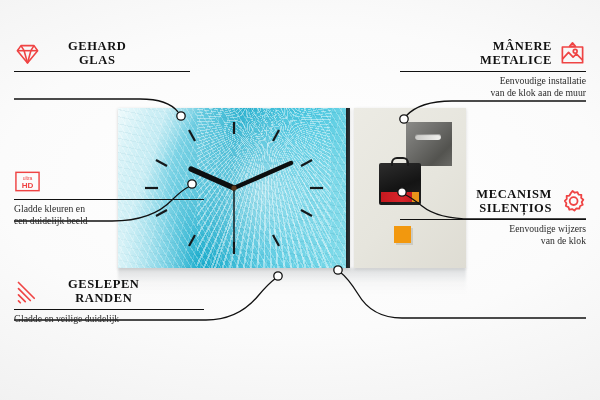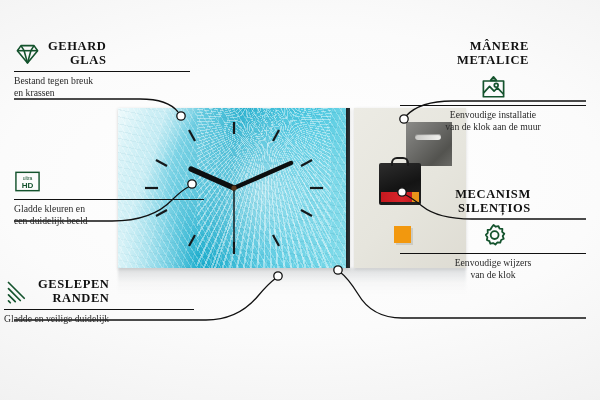--- a/index.html
+++ b/index.html
@@ -84,32 +84,32 @@
     filter:blur(1.2px);
   }
 
   
   .clockface { position:absolute; left:0; top:0; width:232px; height:160px; }
 
   
   .leaders { position:absolute; inset:0; }
   .callout { position:absolute; }
   .callout .head { display:flex; align-items:center; gap:7px; }
-  .callout.right .head { flex-direction:column; justify-content:flex-end; }
-  .ico { width:27px; height:27px; flex:0 0 27px; color:#14532d; }
+  .callout.right .head { flex-direction:row; justify-content:flex-end; }
+  .ico { width:27px; height:27px; flex:0 0 27px; color:#ef4444; }
   .ico svg { display:block; width:27px; height:27px; }
   .title {
     font-size:12.5px; line-height:13.5px; font-weight:700; letter-spacing:.6px;
     color:#111; text-transform:uppercase; white-space:pre-line;
   }
-  .callout.left  .title { text-align:right; }
+  .callout.left  .title { text-align:center;margin-left:20px; }
   .callout.right .title { text-align:right; }
   .rule { height:1px; background:#111; margin:4px 0 3px; }
   .desc { font-size:9.7px; line-height:11.6px; color:#2a2a2a; white-space:pre-line; }
-  .callout.right .desc { text-align:center; }
+  .callout.right .desc { text-align:right; }
 </style>
 </head>
 <body>
 
 <div id="stage">
 
   <div class="reflection"></div>
 
   <div class="product">
 
@@ -184,40 +184,38 @@
           <path d="M3 9.5 L6.2 5 H17.8 L21 9.5 L12 20.5 Z"></path>
           <path d="M3 9.5 H21"></path>
             <path d="M6.2 5 L9 9.5 L12 20.5"></path>
             <path d="M17.8 5 L15 9.5 L12 20.5"></path>
         </svg>
       </span>
       <span class="title">GEHARD
 GLAS</span>
     </div>
     <div class="rule"></div>
-    <div class="desc">Bestand tegen breuk
-en krassen</div>
   </div>
 
   <div class="callout left" style="left:14px; top:168px; width:190px;">
     <div class="head">
       <span class="ico">
         <svg viewBox="0 0 28 28">
           <rect x="2" y="4.5" width="24" height="19" fill="none" stroke="currentColor" stroke-width="1.5"></rect>
           <text x="14" y="12.4" font-family="Liberation Sans, sans-serif" font-size="5.2" text-anchor="middle" fill="currentColor">ultra</text>
           <text x="14" y="20.6" font-family="Liberation Sans, sans-serif" font-size="8.4" font-weight="bold" text-anchor="middle" fill="currentColor">HD</text>
         </svg>
       </span>
     </div>
     <div class="rule"></div>
     <div class="desc">Gladde kleuren en
 een duidelijk beeld</div>
   </div>
 
-  <div class="callout left" style="left:4px; top:278px; width:190px;">
+  <div class="callout left" style="left:14px; top:278px; width:190px;">
     <div class="head">
       <span class="ico">
         <svg viewBox="0 0 24 24" fill="none" stroke="currentColor" stroke-width="1.5" stroke-linecap="round">
           <path d="M4 4 L18 18"></path>
             <path d="M4 9.5 L14.5 20"></path>
             <path d="M4 15 L10 21"></path>
             <path d="M4 20.4 L5.6 22"></path>
         </svg>
       </span>
       <span class="title">GESLEPEN

